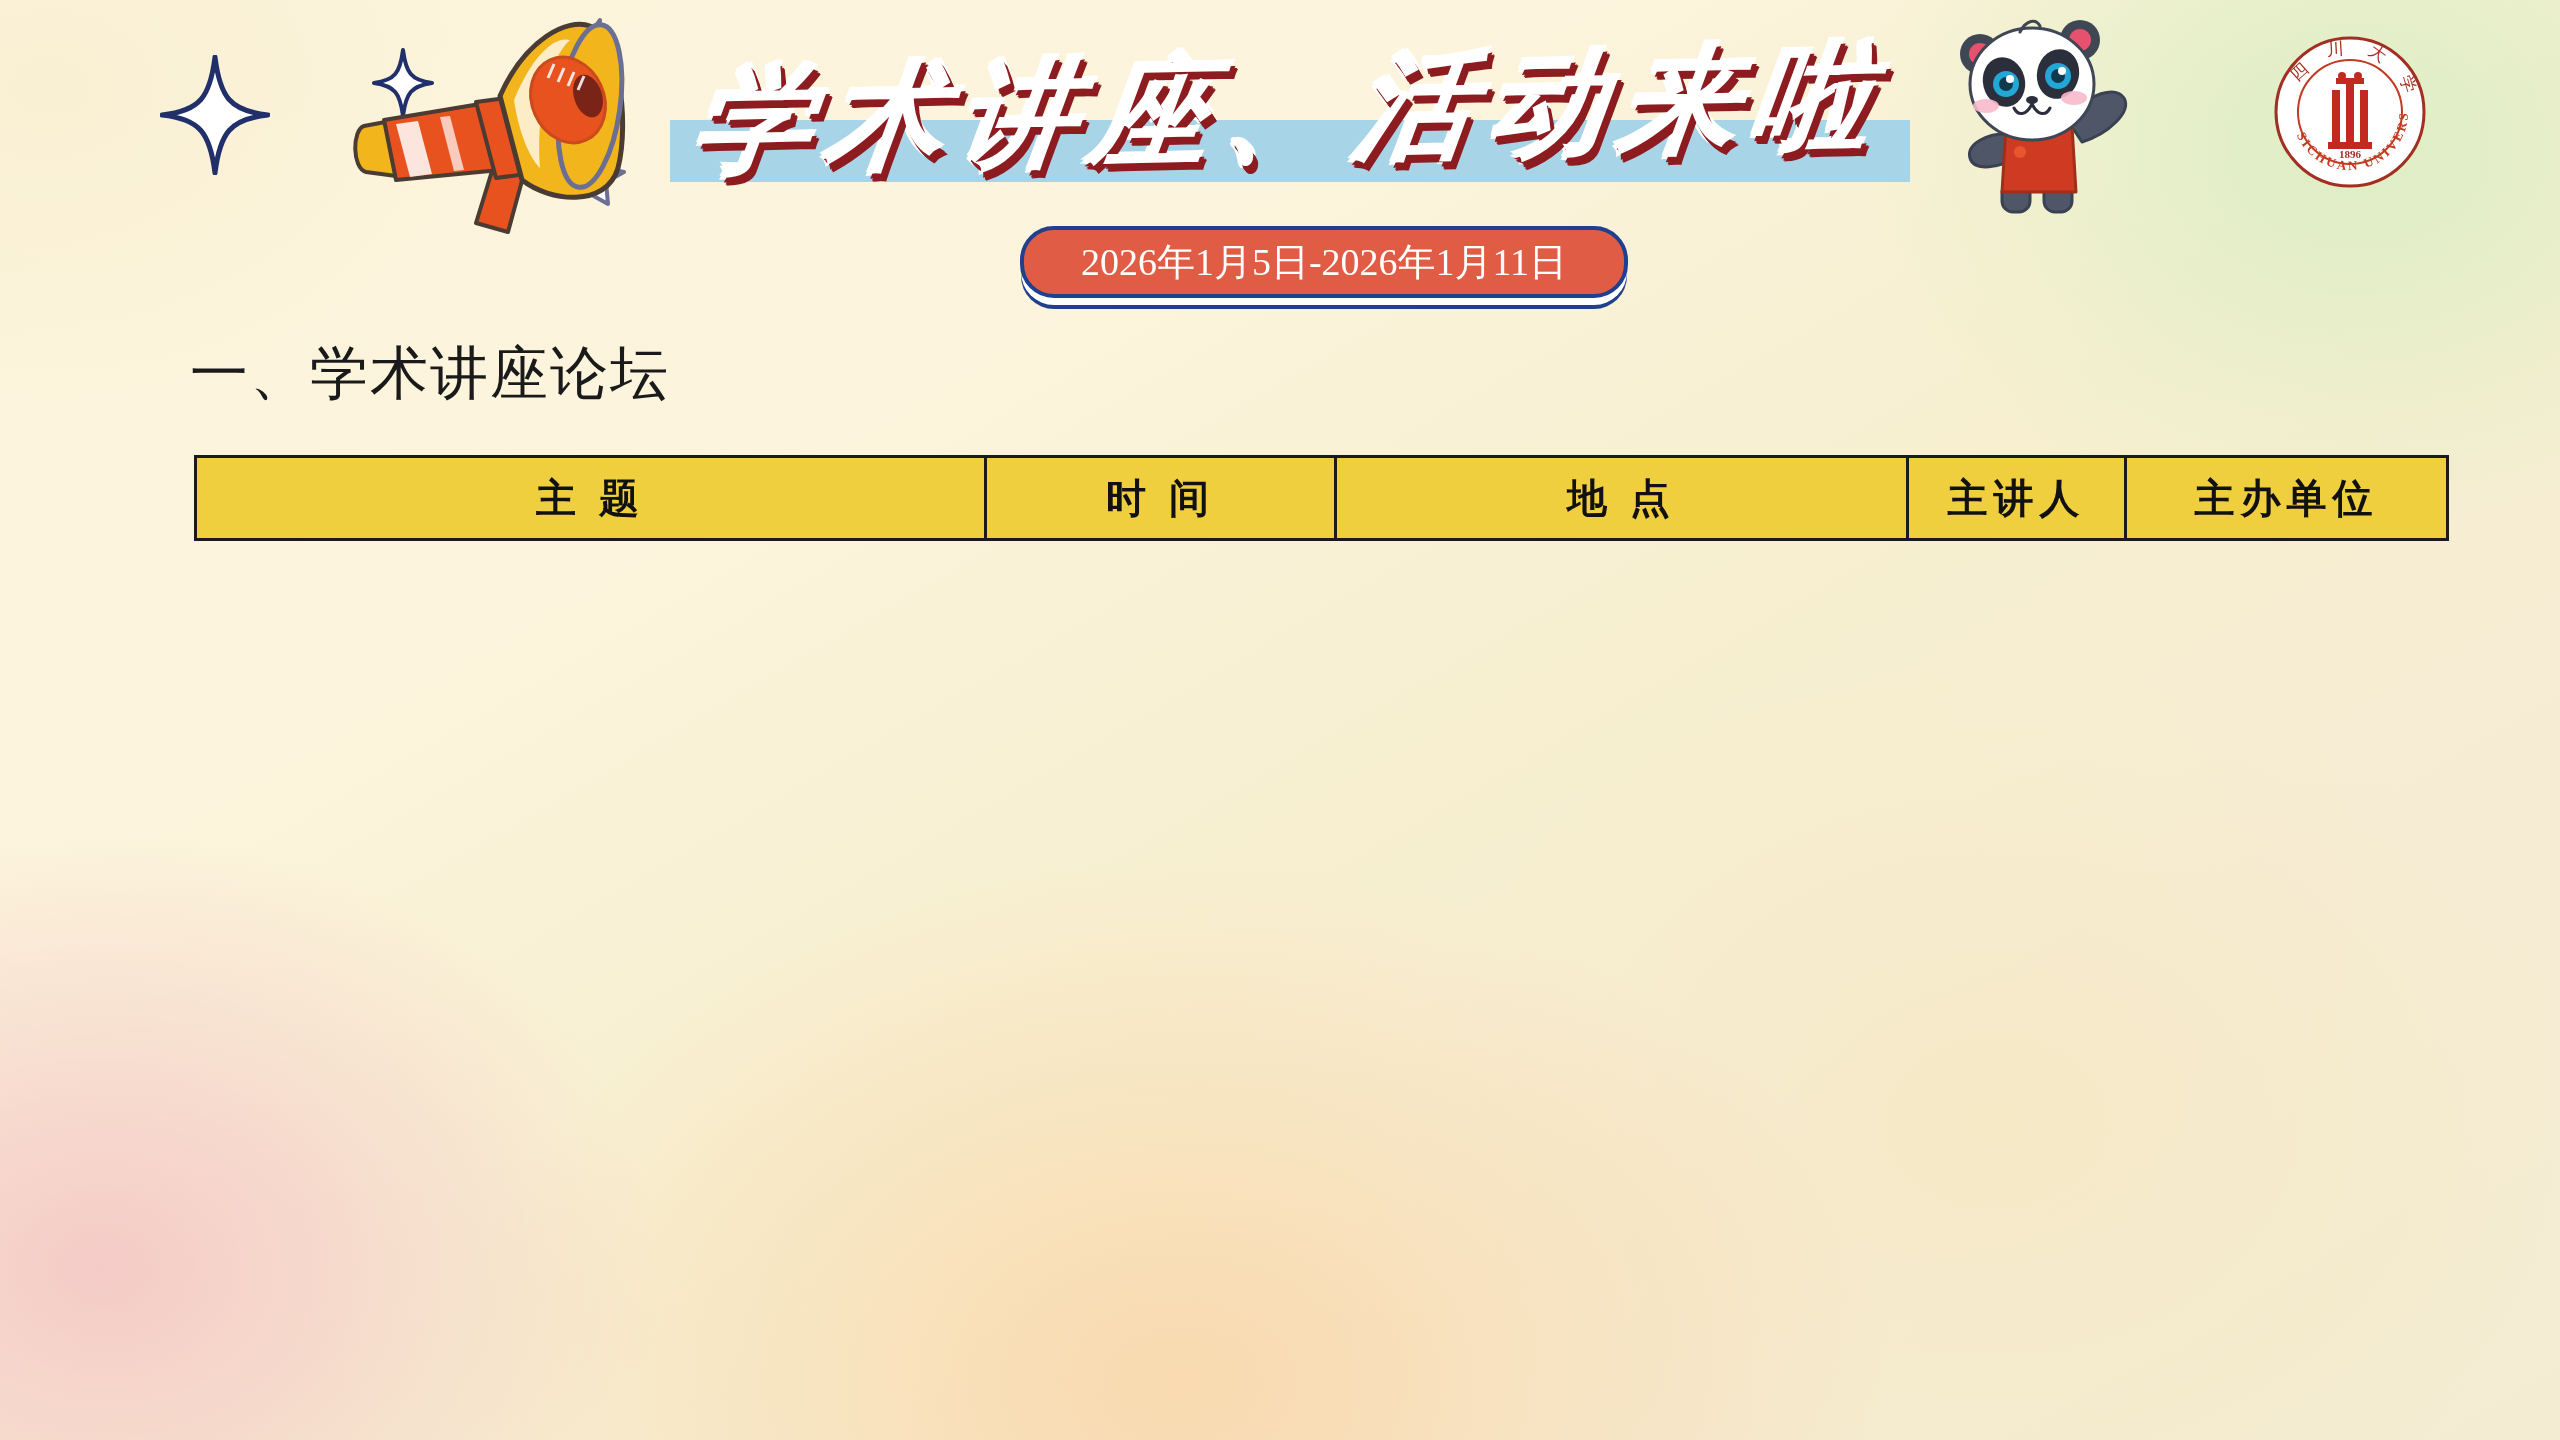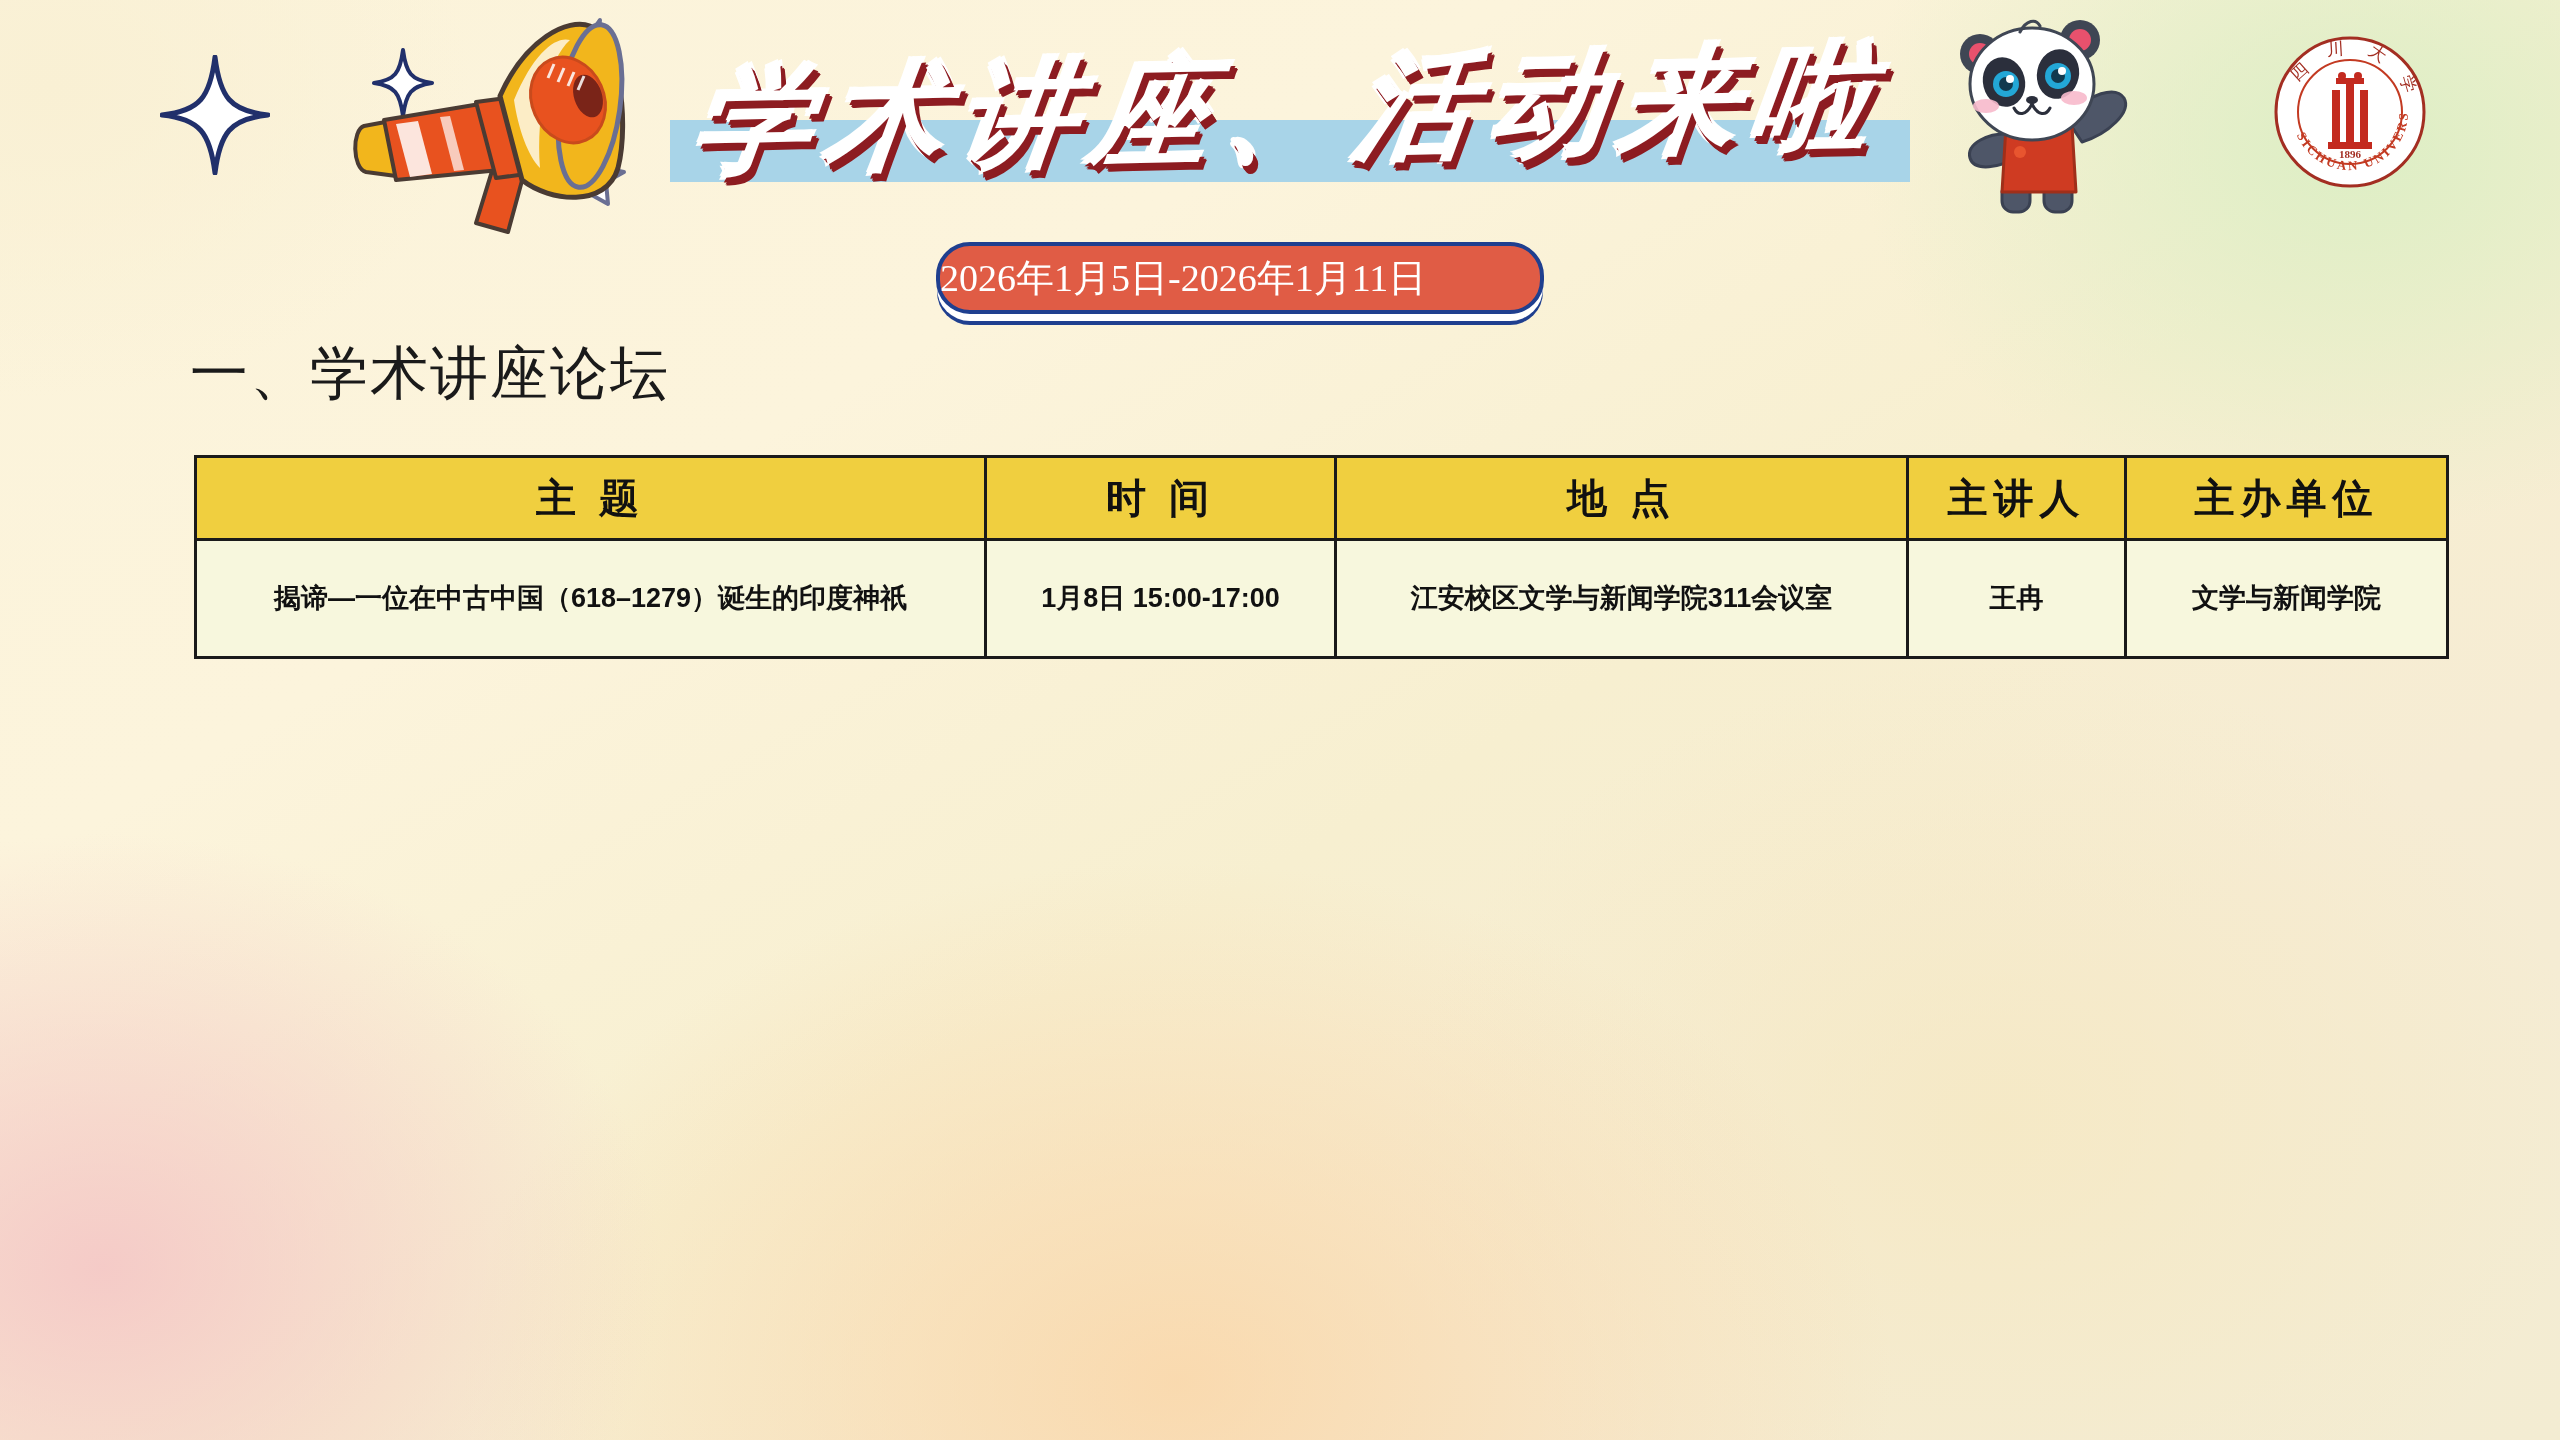--- a/index.html
+++ b/index.html
@@ -68,26 +68,26 @@
   }
 
   
   #panda { position:absolute; left:1940px; top:6px; width:200px; height:215px; }
 
   
   #scu-logo { position:absolute; left:2270px; top:32px; width:160px; height:160px; }
 
   
   #date-pill {
-    position:absolute; left:936px; top:226px; width:600px; height:64px;
+    position:absolute; left:1020px; top:226px; width:600px; height:64px;
     background:#e05c45;
     border:4px solid #1f3f8f;
     border-radius:34px;
     box-shadow: 0 8px 0 -1px #ffffff, 0 12px 0 -1px #1f3f8f;
-    display:flex; align-items:center; margin-top:16px;
+    display:flex; align-items:center; justify-content:center;
   }
   #date-text {
     font-family:"Liberation Serif","DejaVu Serif",serif;
     font-size:38px;
     color:#ffffff;
     letter-spacing:0px;
     white-space:nowrap;
     line-height:1;
   }
 
@@ -281,23 +281,16 @@
     <thead>
       <tr>
         <th>主  题</th>
         <th>时  间</th>
         <th>地  点</th>
         <th>主讲人</th>
         <th>主办单位</th>
       </tr>
     </thead>
     <tbody id="table-body">
-        <tr>
-          <td class="cell-topic">揭谛—一位在中古中国（618–1279）诞生的印度神祇</td>
-          <td>1月8日 15:00-17:00</td>
-          <td>江安校区文学与新闻学院311会议室</td>
-          <td>王冉</td>
-          <td>文学与新闻学院</td>
-        </tr>
       </tbody>
   </table>
 
 </div>
 
 </body></html>

